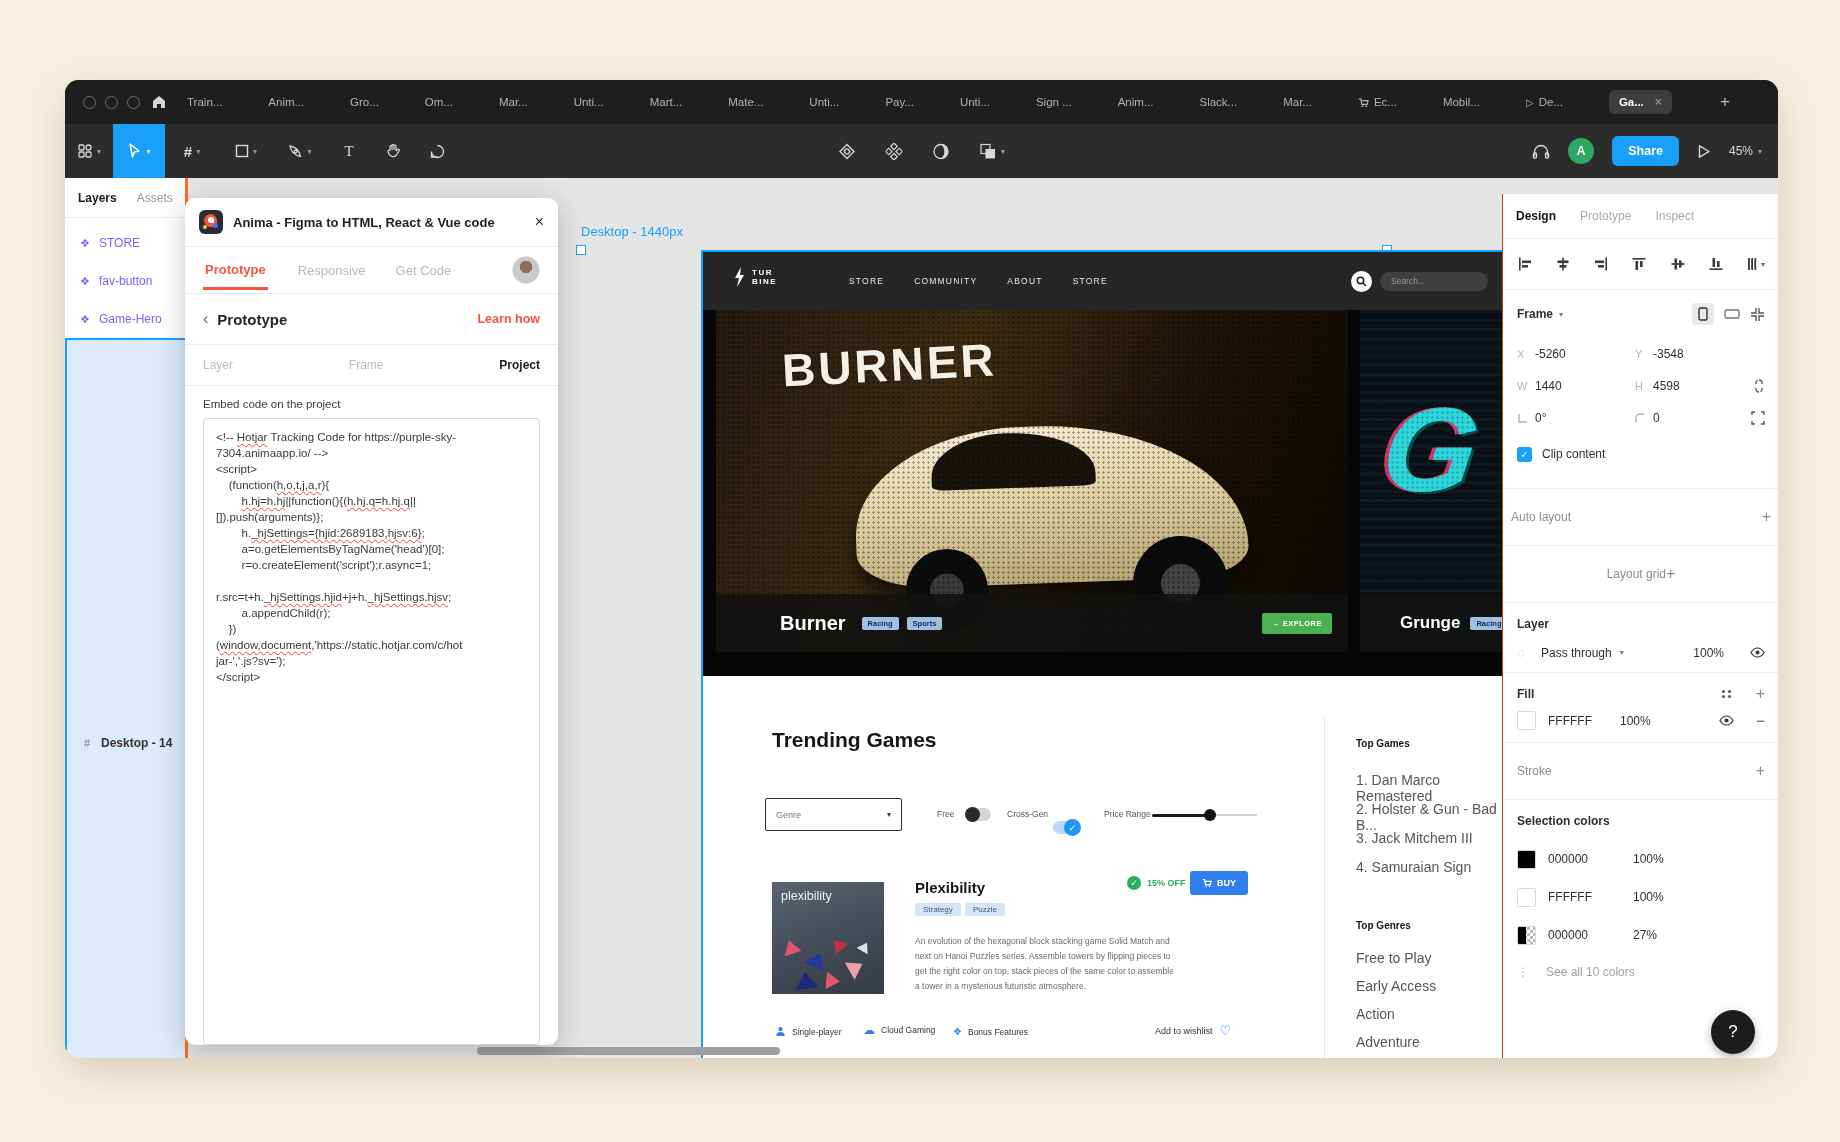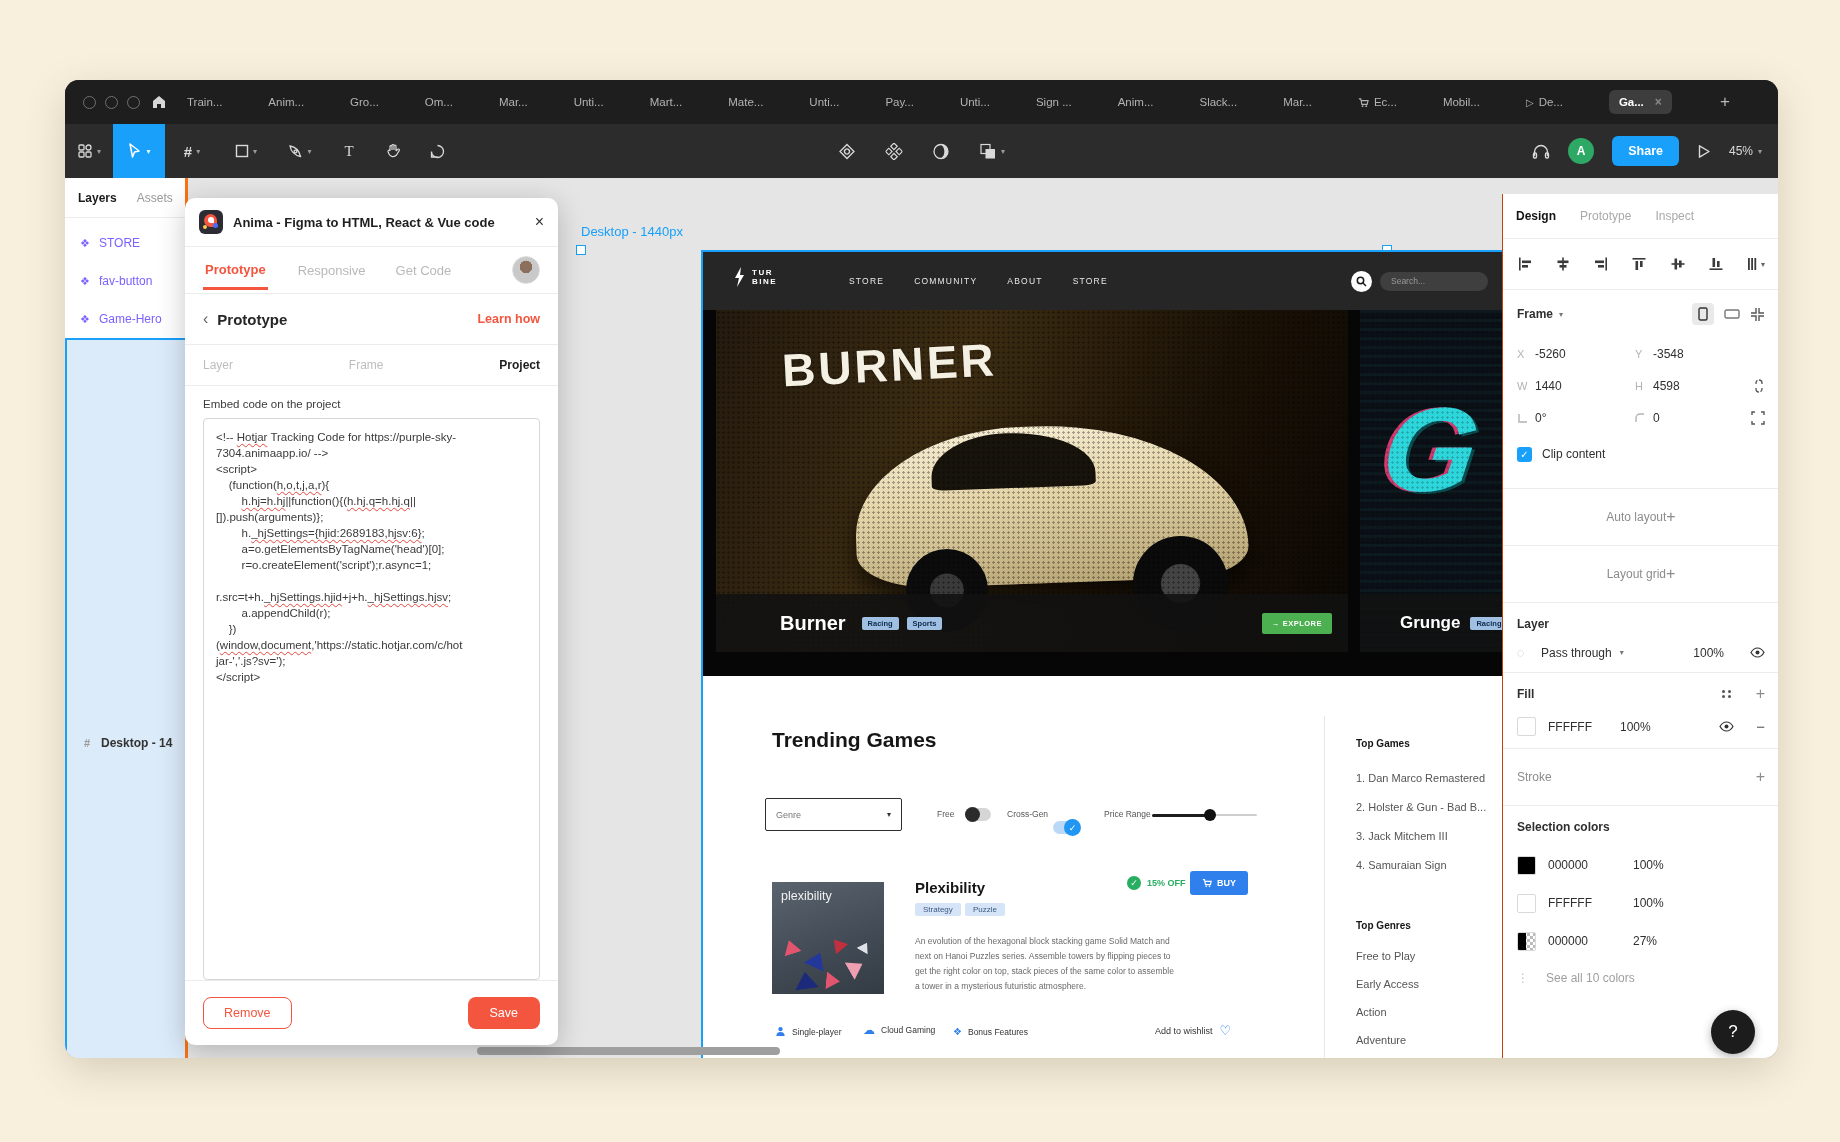--- a/index.html
+++ b/index.html
@@ -47,21 +47,21 @@
   .badge2{background:#d6e4f7;color:#3c5a82;font-size:8px;padding:2px 8px;border-radius:2px}
   .overlay-strip{background:rgba(17,17,17,.88)}
   .explore{background:#4caf50;color:#fff;font-size:7.5px;font-weight:bold;padding:6px 10px;border-radius:2px;letter-spacing:.5px}
   .white-sec{left:0;top:424px;width:809px;height:384px;background:#fff}
   .tiny{font-size:8.5px;color:#555}
   .toggle-off{width:26px;height:13px;background:#d6d6d6;border-radius:7px;position:relative}
   .toggle-off .knob{position:absolute;left:0;top:-1px;width:15px;height:15px;background:#2b2b2b;border-radius:50%}
   .toggle-on{width:26px;height:13px;background:#bcd8f8;border-radius:7px;position:relative}
   .toggle-on .knob{position:absolute;right:-2px;top:-2px;width:17px;height:17px;background:#2196f3;border-radius:50%;color:#fff;font-size:9px;display:flex;align-items:center;justify-content:center}
   .buy{background:#2f80ed;color:#fff;font-size:9px;font-weight:bold;padding:7px 12px;border-radius:3px;display:flex;gap:5px;align-items:center}
-  .site-side{font-size:11px;color:#555}
+  .site-side{font-size:14px;color:#555}
   .side-h{font-size:10px;font-weight:bold;color:#161616}
   
   .dialog{left:120px;top:20px;width:373px;height:847px;background:#fff;border-radius:10px;box-shadow:0 6px 28px rgba(0,0,0,.22);z-index:40;display:flex;flex-direction:column;overflow:hidden}
   .dlg-header{height:48px;display:flex;align-items:center;padding:0 14px;border-bottom:1px solid #ececec;flex:none}
   .anima-ic{width:24px;height:24px;border-radius:6px;background:#2c2c35;position:relative;overflow:hidden}
   .dlg-title{font-size:13px;font-weight:bold;color:#1f1f1f;margin-left:10px;flex:1}
   .dlg-tabs{height:46px;display:flex;align-items:center;padding:0 18px;gap:30px;border-bottom:1px solid #ececec;flex:none}
   .ptab{font-size:13px;color:#b9b9b9}
   .ptab.on{color:#f4553f;font-weight:bold;border-bottom:3px solid #f4553f;padding:12px 2px 10px}
   .dlg-avatar{margin-left:auto;width:26px;height:26px;border-radius:50%;background:radial-gradient(circle at 50% 38%,#8c6f5c 0 30%,#c9c9c9 31% 100%);border:1px solid #ddd}
@@ -512,24 +512,20 @@
         a=o.getElementsByTagName('head')[0];
         r=o.createElement('script');r.async=1;
 
 r.src=t+h.<span class="sq">_hjSettings.hjid</span>+j+h.<span class="sq">_hjSettings.hjsv</span>;
         a.appendChild(r);
     })
 (<span class="sq">window,document</span>,'https://static.hotjar.com/c/hot
 jar-','.js?sv=');
 &lt;/script&gt;</div>
       </div>
-      <div class="dlg-footer">
-        <button class="btn-remove">Remove</button>
-        <button class="btn-save">Save</button>
-      </div>
     </div>
 
     <div class="abs inspector">
       <div class="isec flex" style="height:44px;padding-left:13px;gap:24px">
         <span class="itab on">Design</span>
         <span class="itab">Prototype</span>
         <span class="itab">Inspect</span>
       </div>
       <div class="isec flex" style="height:50px;padding:0 14px;justify-content:space-between">
         <span>
@@ -641,21 +637,21 @@
               <svg width="14" height="14" viewBox="0 0 14 14" fill="none" stroke="#555" stroke-width="1.4">
                 <path d="M1 4 V1 H4 M10 1 H13 V4 M13 10 V13 H10 M4 13 H1 V10"></path>
               </svg>
             </span>
         </div>
         <div class="flex" style="height:40px;gap:10px">
           <span style="width:15px;height:15px;background:#18a0fb;border-radius:3px;color:#fff;font-size:10px;display:flex;align-items:center;justify-content:center">✓</span>
           <span>Clip content</span>
         </div>
       </div>
-      <div class="isec flex" style="height:56px;padding:0 8px;justify-content:center">
+      <div class="isec flex" style="height:56px;padding:0 8px;justify-content:space-between">
         <span class="glabel">Auto layout</span>
         <span class="plus">+</span>
       </div>
       <div class="isec flex" style="height:56px;padding:0 14px;justify-content:center">
         <span class="glabel">Layout grid</span>
         <span class="plus">+</span>
       </div>
       <div class="isec" style="padding:14px 14px 12px">
         <div style="font-weight:bold;margin-bottom:14px">Layer</div>
         <div class="flex">
@@ -667,21 +663,21 @@
           <span style="margin-left:auto;margin-right:26px">100%</span>
           <span>
               <svg width="15" height="11" viewBox="0 0 15 11">
                 <path d="M1 5.5 C3 2 5 1 7.5 1 S12 2 14 5.5 C12 9 10 10 7.5 10 S3 9 1 5.5 Z" fill="none" stroke="#333" stroke-width="1.2"></path>
                 <circle cx="7.5" cy="5.5" r="2" fill="#333"></circle>
               </svg>
             </span>
         </div>
       </div>
       <div class="isec" style="padding:12px 14px">
-        <div class="flex" style="margin-bottom:14px">
+        <div class="flex" style="margin-bottom:8px">
           <span style="font-weight:bold">Fill</span>
           <span style="margin-left:auto;margin-right:24px;display:grid;grid-template-columns:4px 4px;gap:2px">
               <i style="width:3px;height:3px;background:#555;border-radius:50%"></i>
               <i style="width:3px;height:3px;background:#555;border-radius:50%"></i>
               <i style="width:3px;height:3px;background:#555;border-radius:50%"></i>
               <i style="width:3px;height:3px;background:#555;border-radius:50%"></i>
             </span>
           <span class="plus">+</span>
         </div>
         <div class="flex">

